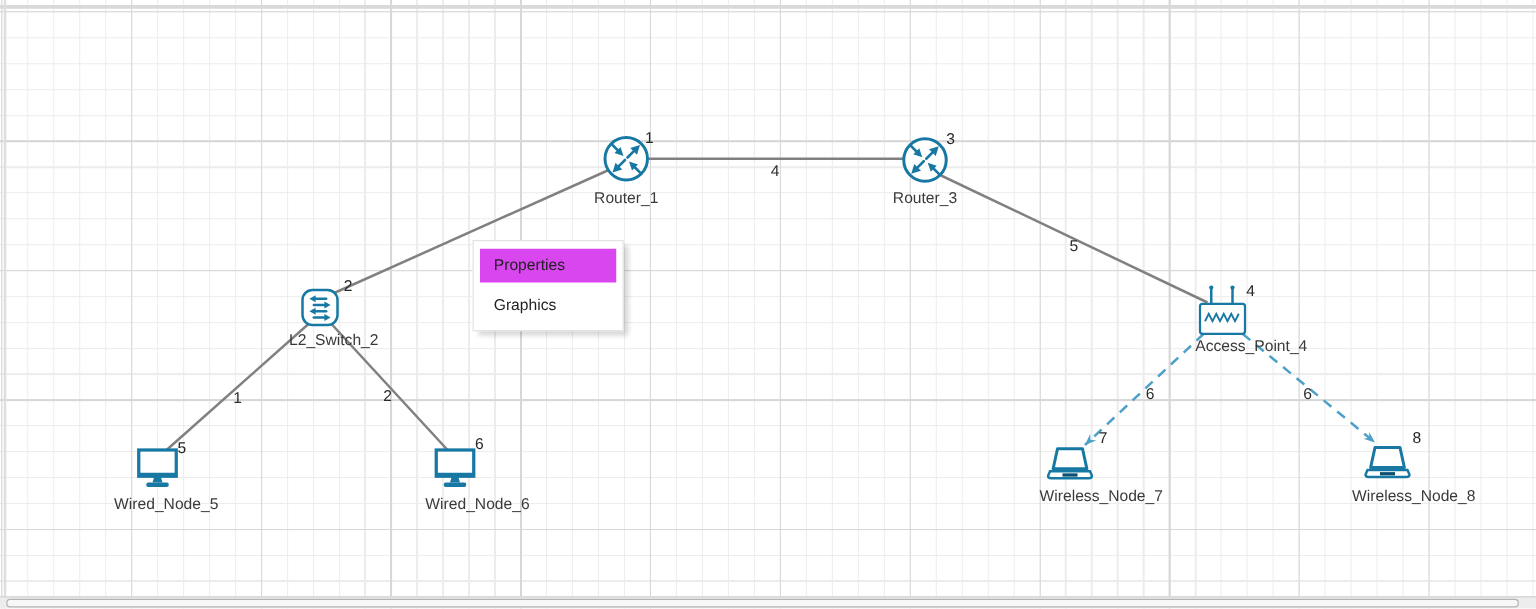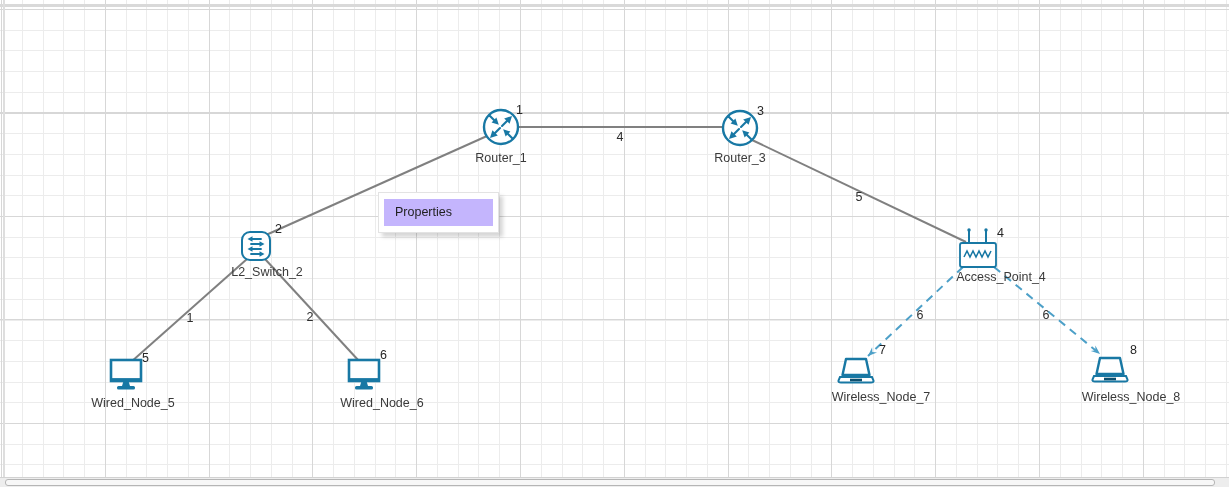--- a/index.html
+++ b/index.html
@@ -35,21 +35,21 @@
     z-index:10;
   }
   .menu-item{
     height:27px;line-height:27px;
     padding-left:11px;
     margin-bottom:5px;
     font-size:12.5px;color:#1f1f1f;
     cursor:default;white-space:nowrap;
   }
   .menu-item:last-child{margin-bottom:0;}
-  .menu-item.highlighted{background:#c4b5fd;}
+  .menu-item.highlighted{background:#d946ef;}
 
   .hscrollbar{
     position:absolute;left:0;bottom:0;width:1229px;height:10px;
     background:#ededed;border-top:1px solid #d2d2d2;box-sizing:border-box;
   }
   .hscroll-thumb{
     position:absolute;left:5px;top:1px;width:1210px;height:7px;
     background:#f7f7f7;border:1px solid #b5b5b5;border-radius:3px;
     box-sizing:border-box;
   }
@@ -184,18 +184,19 @@
             <rect x="-6" y="6.7" width="12" height="2.6" fill="#0d4f6e"></rect>
           </g>
           <text x="1130" y="354" font-size="12.5" fill="#262626">8</text>
           <text x="1131" y="401" text-anchor="middle" font-size="12.5" fill="#3a3a3a">Wireless_Node_8</text>
         </g>
       </svg>
   </div>
 
   <div class="context-menu">
     <div class="menu-item highlighted">Properties</div>
+    <div class="menu-item">Graphics</div>
   </div>
 
   <div class="hscrollbar">
     <div class="hscroll-thumb"></div>
   </div>
 </div>
 
 </body></html>

